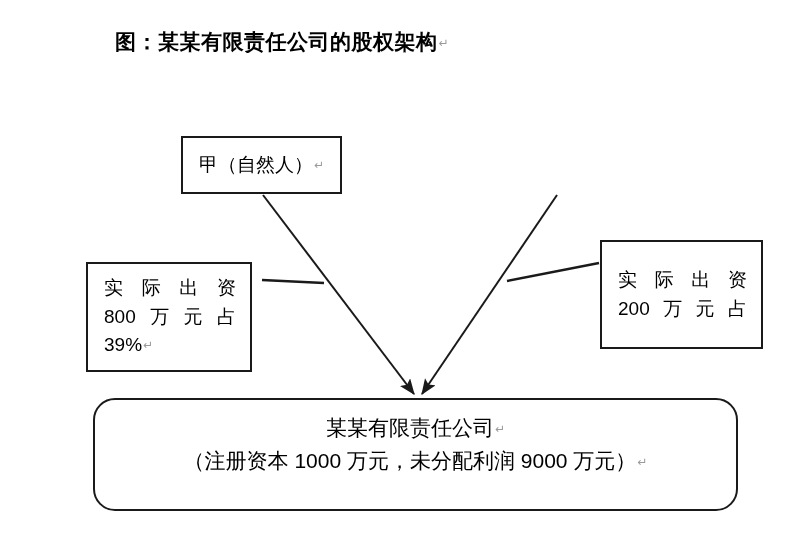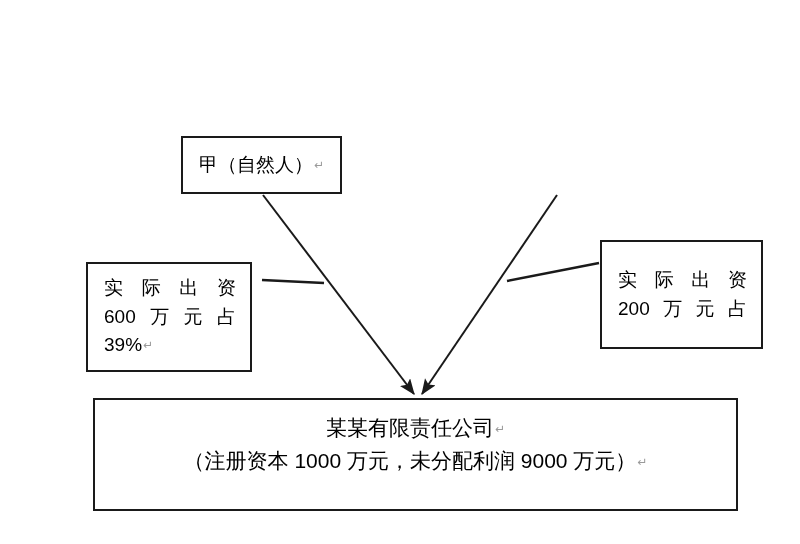--- a/index.html
+++ b/index.html
@@ -79,20 +79,21 @@
   .note-box .line.justify > span { display: inline-block; }
   #note-left  { left: 86px;  top: 262px; width: 166px; height: 110px; }
   #note-right { left: 600px; top: 240px; width: 163px; height: 109px; }
 
   
   #box-company {
     left: 93px; top: 398px; width: 645px; height: 113px;
     align-items: center;
     justify-content: flex-start;
     padding-top: 12px;
+    border-radius: 22px;
   }
   #box-company .line {
     font-family: "Liberation Sans", "DejaVu Sans", sans-serif;
     font-size: 21px;
     line-height: 1.55;
     white-space: nowrap;
     text-align: center;
   }
 
   
@@ -101,20 +102,23 @@
     left: 0; top: 0;
     width: 800px; height: 544px;
     pointer-events: none;
   }
 </style>
 </head>
 <body>
 
 <div id="canvas">
 
+  <div class="title">
+    <span>图：某某有限责任公司的股权架构</span><span class="pilcrow">↵</span>
+  </div>
 
   <svg id="connectors" viewBox="0 0 800 544" xmlns="http://www.w3.org/2000/svg">
     <defs>
       <marker id="arrowhead" markerWidth="9" markerHeight="9" refX="7.4" refY="3.2" orient="auto" markerUnits="strokeWidth">
         <path d="M0,0 L8,3.2 L0,6.4 L1.6,3.2 z" fill="#1a1a1a"></path>
       </marker>
     </defs>
 
     <line x1="263" y1="195" x2="414" y2="394" stroke="#1a1a1a" stroke-width="2" marker-end="url(#arrowhead)"></line>
 
@@ -133,21 +137,21 @@
 
 
   <div class="box note-box" id="note-left">
     <div class="line justify">
       <span>实</span>
       <span>际</span>
       <span>出</span>
       <span>资</span>
     </div>
     <div class="line justify">
-      <span>600</span>
+      <span>800</span>
       <span>万</span>
       <span>元</span>
       <span>占</span>
     </div>
     <div class="line">
       <span>39%</span><span class="pilcrow">↵</span>
     </div>
   </div>
 
   <div class="box note-box" id="note-right">

